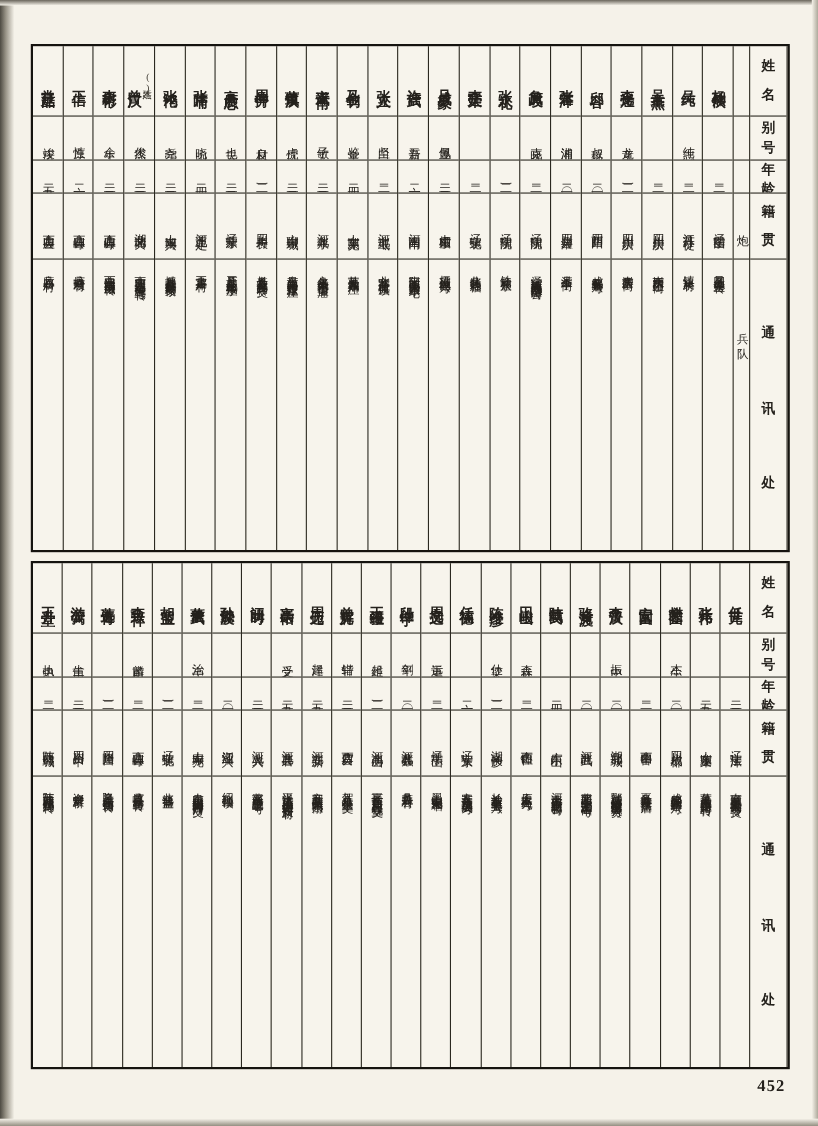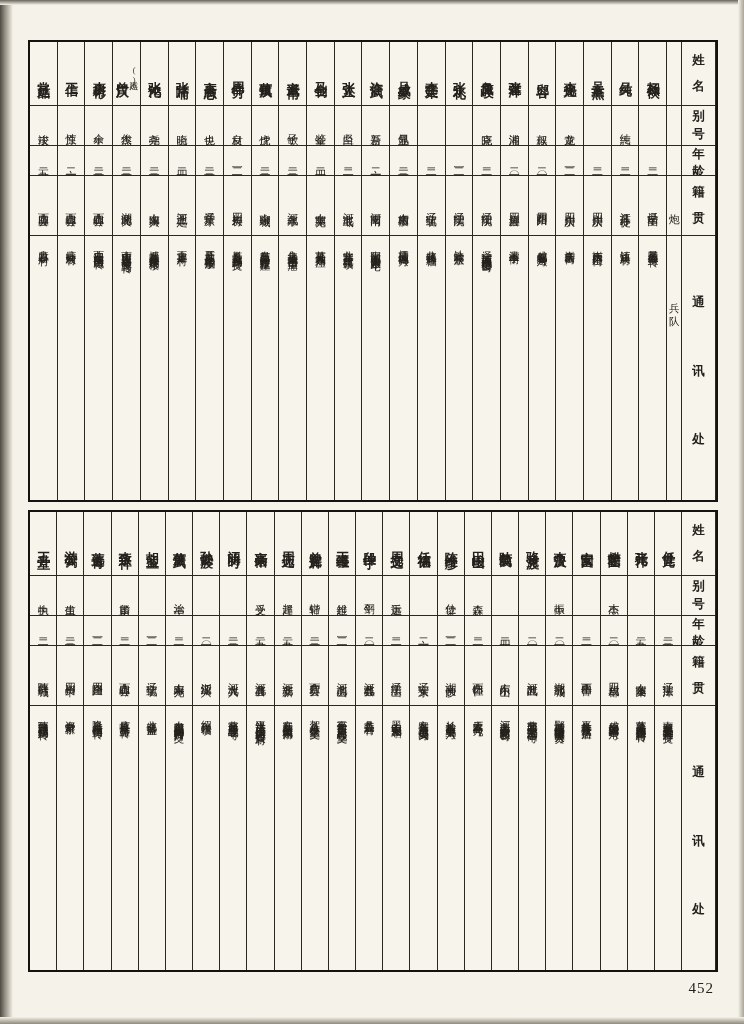--- a/index.html
+++ b/index.html
@@ -26,21 +26,21 @@
   .vtext{writing-mode:vertical-rl;text-orientation:upright;line-height:1.1;}
   .t-name{font-size:13px;font-weight:bold;letter-spacing:2px;}
   .t-alias{font-size:11px;letter-spacing:1px;}
   .t-age{font-size:11px;letter-spacing:2px;}
   .t-native{font-size:11px;letter-spacing:1px;}
   .t-addr{font-size:10.5px;letter-spacing:1px;line-height:1.25;max-height:252px;}
   .t-note{font-size:8.5px;letter-spacing:0;margin-top:2px;color:#3a362e;}
   .narrow .cell-addr{padding-top:58px;}
   .narrow .t-addr{letter-spacing:14px;}
   .spread{display:flex;flex-direction:column;justify-content:space-evenly;align-items:center;height:100%;width:100%;font-size:12.5px;font-weight:bold;}
-  .page-num{position:absolute;right:30px;top:980px;font-size:15px;font-weight:normal;letter-spacing:1px;}
+  .page-num{position:absolute;right:30px;top:980px;font-size:15px;font-weight:bold;letter-spacing:1px;}
 </style>
 </head>
 <body>
 
 <div class="page">
   <div class="edge-l"></div>
   <div class="edge-t"></div>
   <div class="edge-r"></div>
   <div class="edge-b"></div>
 

